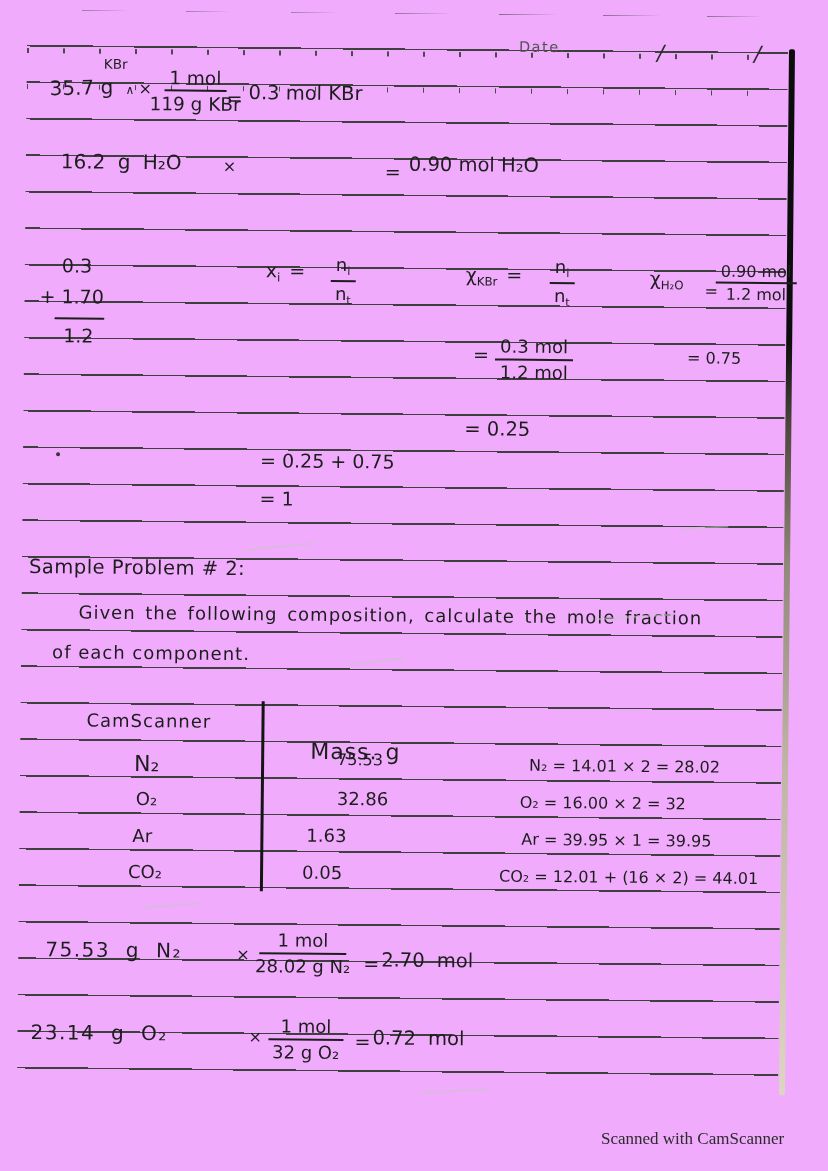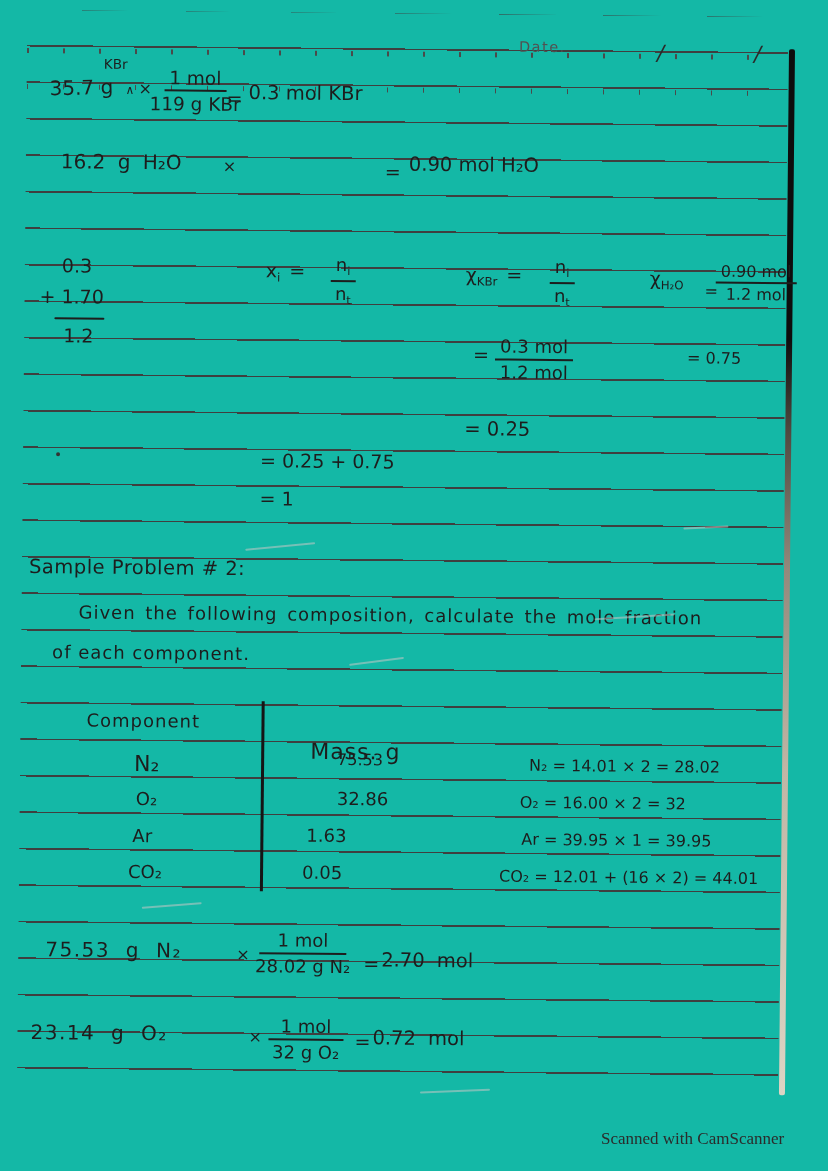--- a/index.html
+++ b/index.html
@@ -1,16 +1,16 @@
 <!DOCTYPE html>
 <html><head>
 <meta charset="utf-8">
 <style>
   html,body{margin:0;padding:0;background:#ffffff}
-  .page{position:relative;width:828px;height:1171px;background:#14b8a6;overflow:hidden;
+  .page{position:relative;width:828px;height:1171px;background:#f0abfc;overflow:hidden;
         font-family:"DejaVu Sans",sans-serif}
   .tilt{position:absolute;inset:0;transform:rotate(.55deg);transform-origin:30px 45px}
   .lines{position:absolute;left:27px;top:10px;width:761px;height:1062px;
          background:repeating-linear-gradient(to bottom,
            rgba(0,0,0,0) 0px, rgba(0,0,0,0) 34.9px, #3f3f3f 34.9px, #3f3f3f 36.5px)}
   .ticks{position:absolute;height:5px;
          background:repeating-linear-gradient(to right,#4a4a4a 0,#4a4a4a 1.8px,
            rgba(0,0,0,0) 1.8px, rgba(0,0,0,0) 36px)}
   .printed{position:absolute;color:#515151;font-size:14.5px;letter-spacing:1.5px}
   .slash{position:absolute;color:#2a2a2a;font-size:21px;font-style:italic}
@@ -94,21 +94,21 @@
 
     <span class="hw dot" style="left:60px;top:452px"></span>
     <span class="hw" style="left:264px;top:448px">= 0.25 + 0.75</span>
     <span class="hw" style="left:264px;top:486px">= 1</span>
 
     <span class="hw" style="left:34px;top:556px;font-size:19.5px;letter-spacing:.5px">Sample Problem # 2:</span>
     <span class="hw" style="left:84px;top:602px;font-size:18px;letter-spacing:1px;word-spacing:3px">Given the following composition, calculate the mole fraction</span>
     <span class="hw" style="left:58px;top:642px;font-size:18px;letter-spacing:1px">of each component.</span>
 
     <div class="vline" style="left:268px;top:699px;height:190px"></div>
-    <span class="hw" style="left:93px;top:710px;font-size:18px;letter-spacing:1px">Component</span>
+    <span class="hw" style="left:93px;top:710px;font-size:18px;letter-spacing:1px">CamScanner</span>
     <span class="hw" style="left:317px;top:736px;font-size:22px;letter-spacing:1px">Mass. g</span>
 
     <span class="hw" style="left:141px;top:750px;font-size:22px">N₂</span>
     <span class="hw" style="left:344px;top:748px;font-size:16px">75.53</span>
     <span class="hw" style="left:143px;top:788px;font-size:18px">O₂</span>
     <span class="hw" style="left:344px;top:786px;font-size:18px">32.86</span>
     <span class="hw" style="left:140px;top:825px;font-size:18px">Ar</span>
     <span class="hw" style="left:314px;top:823px;font-size:18px">1.63</span>
     <span class="hw" style="left:136px;top:861px;font-size:18px">CO₂</span>
     <span class="hw" style="left:310px;top:860px;font-size:18px">0.05</span>

